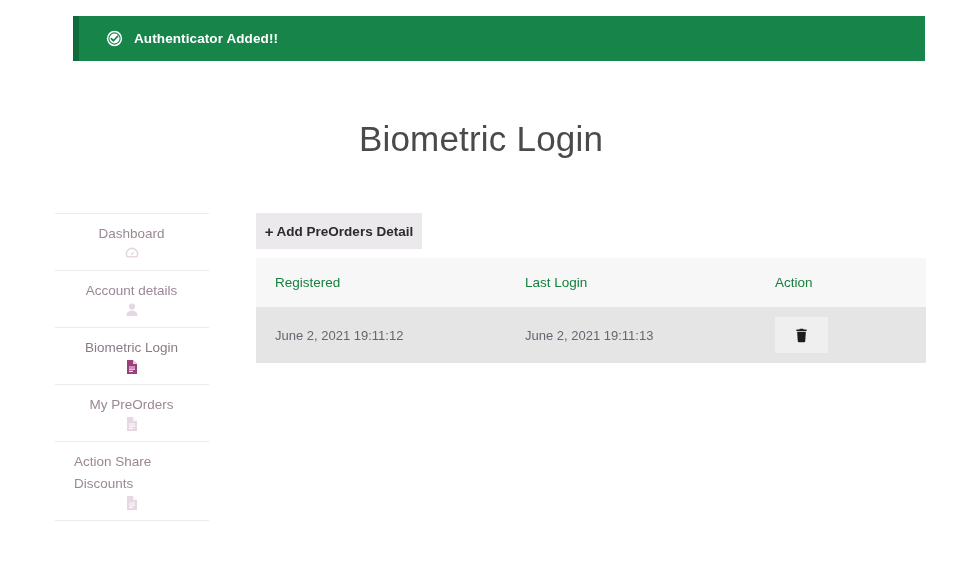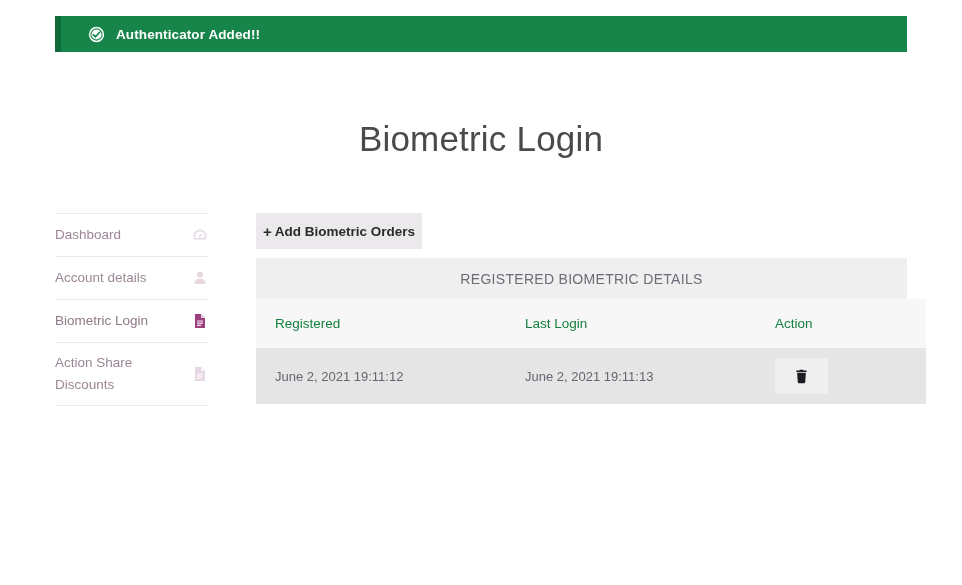--- a/index.html
+++ b/index.html
@@ -11,24 +11,24 @@
     height: 585px;
     background: #ffffff;
     font-family: "Liberation Sans", sans-serif;
     overflow: hidden;
     position: relative;
   }
 
   
   .notice {
     position: absolute;
-    left: 55px;
+    left: 73px;
     top: 16px;
     width: 852px;
-    height: 36px;
+    height: 45px;
     background: #17844a;
     box-sizing: border-box;
     display: flex;
     align-items: center;
     border-left: 6px solid #0f6b3a;
   }
   .notice-icon {
     width: 17px;
     height: 17px;
     margin-left: 27px;
@@ -61,24 +61,25 @@
   .sidebar {
     position: absolute;
     left: 55px;
     top: 213px;
     width: 154px;
   }
   .nav-item {
     border-top: 1px solid #eceaec;
     display: flex;
     align-items: center;
-    justify-content: space-between;
+    justify-content: flex-end;
     min-height: 43px;
     padding: 9px 1px 9px 0;
     box-sizing: border-box;
+    flex-direction: column;
   }
   .nav-item:first-child { border-top: 1px solid #eceaec; }
   .nav-label {
     font-size: 13.5px;
     color: #9b8795;
     line-height: 22px;
     max-width: 115px;
   }
   .nav-item.active .nav-label { color: #8d7a88; }
   .nav-icon {
@@ -218,42 +219,47 @@
 
   <div class="nav-item active">
     <span class="nav-label">Biometric Login</span>
     <svg class="nav-icon" viewBox="0 0 16 16">
       <path fill="currentColor" d="M3 1h6l4 4v10H3V1z"></path>
       <path fill="#ffffff" opacity="0.75" d="M9 1l4 4H9V1z"></path>
       <path fill="#ffffff" opacity="0.9" d="M5 7.4h6v1.1H5V7.4zm0 2.2h6v1.1H5V9.6zm0 2.2h4v1.1H5v-1.1z"></path>
     </svg>
   </div>
 
-
-  <div class="nav-item">
-    <span class="nav-label">Action Share Discounts</span>
+  <div class="nav-item">
+    <span class="nav-label">My PreOrders</span>
     <svg class="nav-icon" viewBox="0 0 16 16">
       <path fill="currentColor" d="M3 1h6l4 4v10H3V1z"></path>
       <path fill="#ffffff" opacity="0.75" d="M9 1l4 4H9V1z"></path>
       <path fill="#ffffff" opacity="0.9" d="M5 7.4h6v1.1H5V7.4zm0 2.2h6v1.1H5V9.6zm0 2.2h4v1.1H5v-1.1z"></path>
     </svg>
   </div>
 
+  <div class="nav-item">
+    <span class="nav-label">Action Share Discounts</span>
+    <svg class="nav-icon" viewBox="0 0 16 16">
+      <path fill="currentColor" d="M3 1h6l4 4v10H3V1z"></path>
+      <path fill="#ffffff" opacity="0.75" d="M9 1l4 4H9V1z"></path>
+      <path fill="#ffffff" opacity="0.9" d="M5 7.4h6v1.1H5V7.4zm0 2.2h6v1.1H5V9.6zm0 2.2h4v1.1H5v-1.1z"></path>
+    </svg>
+  </div>
+
   <div class="sidebar-bottom-rule"></div>
 </nav>
 
 <button class="add-btn">
   <span class="plus">+</span>
-  <span>Add Biometric Orders</span>
+  <span>Add PreOrders Detail</span>
 </button>
 
 <section class="panel">
-  <div class="panel-head">
-    <span class="panel-head-title">REGISTERED BIOMETRIC DETAILS</span>
-  </div>
 
   <table class="tbl">
     <thead>
       <tr>
         <th class="col-registered">Registered</th>
         <th class="col-lastused">Last Login</th>
         <th class="col-action">Action</th>
       </tr>
     </thead>
     <tbody>

